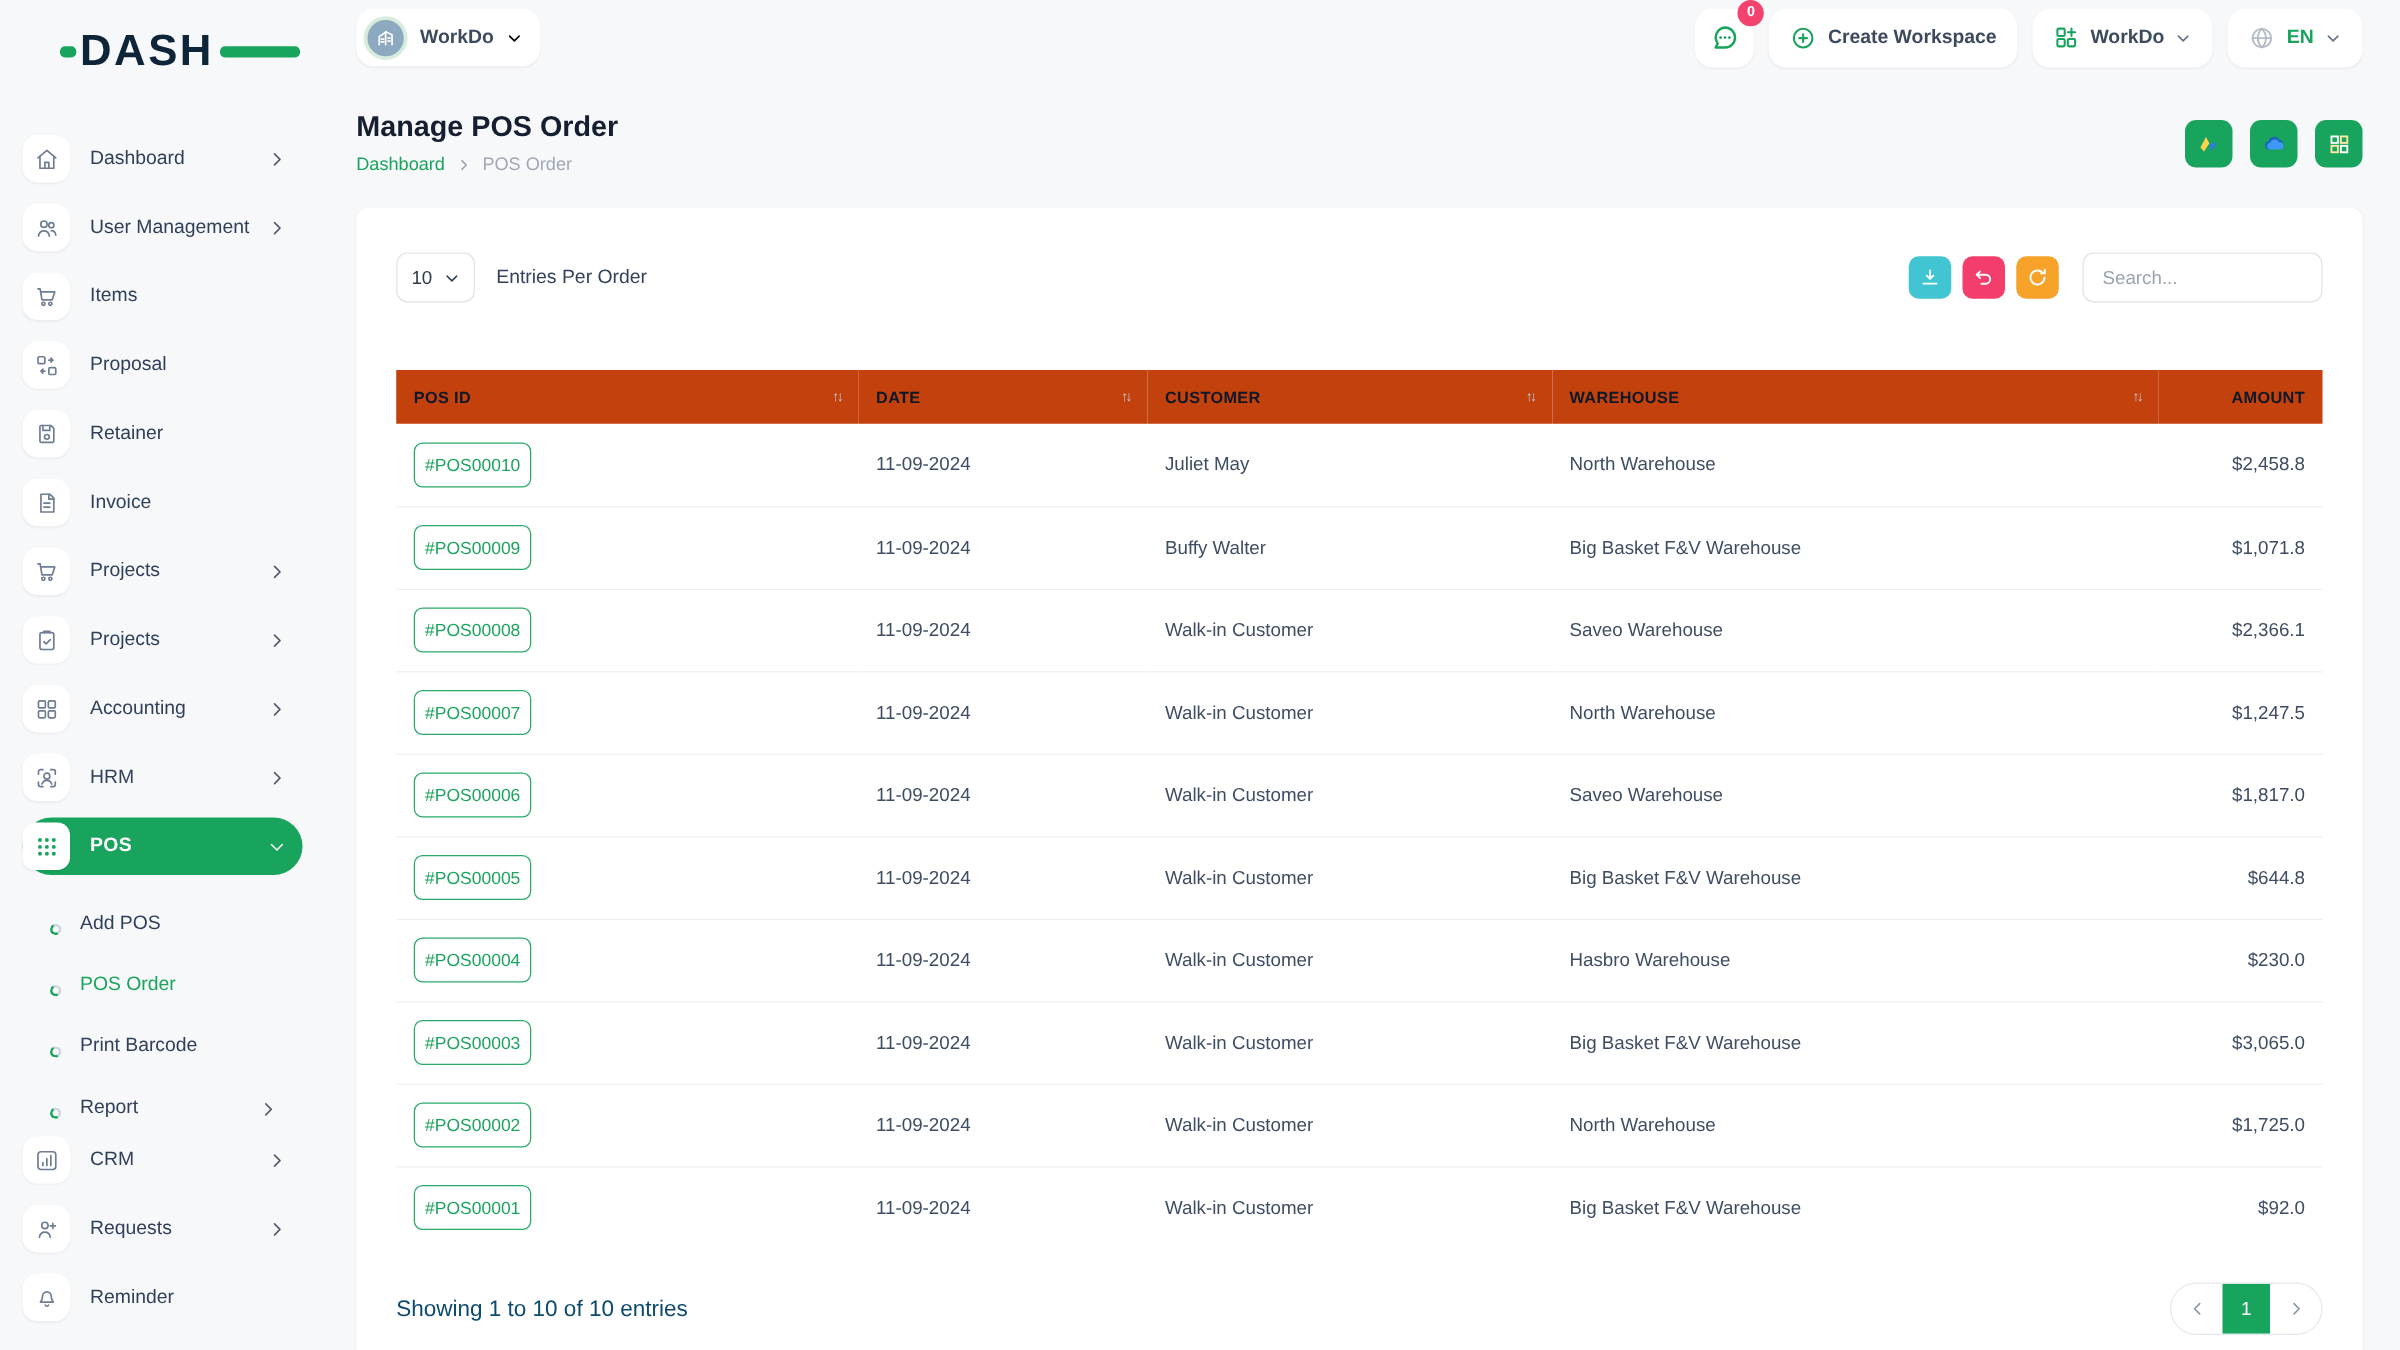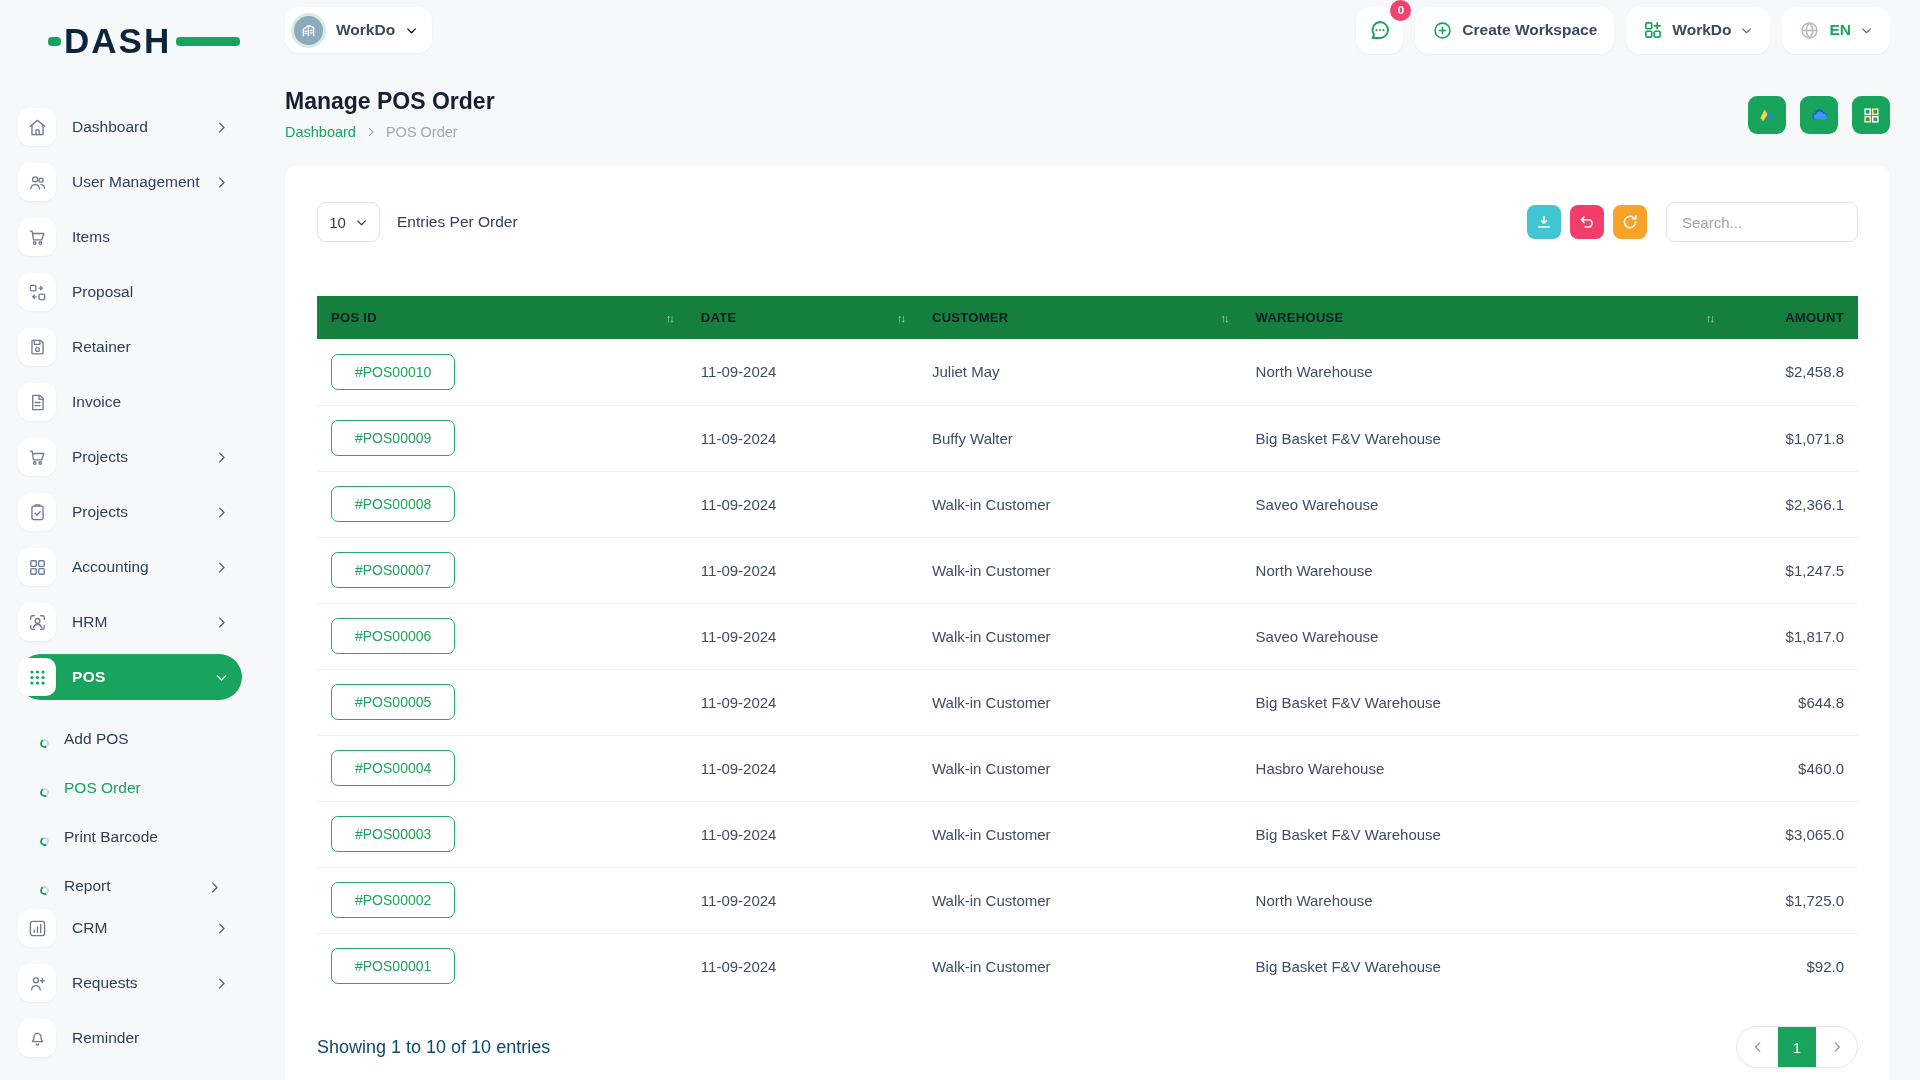--- a/index.html
+++ b/index.html
@@ -63,29 +63,29 @@
   .tb-left{display:flex;align-items:center;gap:17px}
   .select-box{width:63px;height:40px;border:1px solid var(--border);border-radius:9px;background:#fff;display:flex;align-items:center;justify-content:center;gap:9px;font-size:15px;color:#2f3b4e;cursor:pointer}
   .select-box .dd{color:#39445a}
   .entries-label{font-size:15.5px;font-weight:500;color:#33415a}
   .tb-right{display:flex;align-items:center}
   .act-btn{width:34px;height:34px;border-radius:8px;display:flex;align-items:center;justify-content:center;color:#fff;margin-left:9px;cursor:pointer}
   .search{width:192px;height:40px;margin-left:19px;border:1px solid var(--border);border-radius:9px;padding:0 15px;font-size:15px;color:var(--text);outline:none;font-family:inherit;background:#fff}
   .search::placeholder{color:#9aa3b2}
 
   table{width:100%;border-collapse:collapse;margin-top:54px}
-  thead th{background:#15803d;height:43px;padding:0 14px;font-size:13px;font-weight:800;letter-spacing:.3px;color:#0f1828;text-align:center;cursor:pointer}
+  thead th{background:#c2410c;height:43px;padding:0 14px;font-size:13px;font-weight:800;letter-spacing:.3px;color:#0f1828;text-align:center;cursor:pointer}
   .th-wrap{display:flex;align-items:center;justify-content:space-between}
   .sort{color:#c3cad6;font-size:11px;letter-spacing:-2px;font-weight:400;margin-left:8px}
   th:nth-child(1){width:24%}th:nth-child(2){width:15%}th:nth-child(3){width:21%}th:nth-child(4){width:31.5%}th:nth-child(5){width:8.5%}
   th.right .th-wrap{justify-content:flex-end}
   tbody td{height:66px;padding:0 14px;font-size:15px;color:var(--text);border-top:1px solid var(--line)}
   tbody tr:first-child td{border-top:none}
   td.amount{text-align:right}
-  .pos-badge{display:inline-block;border:1px solid #2aaa69;color:#1ea45e;border-radius:7px;padding:9px 23px;font-size:14px;cursor:pointer;background:#fff}
+  .pos-badge{display:inline-block;border:1px solid #2aaa69;color:#1ea45e;border-radius:7px;padding:9px 8px;font-size:14px;cursor:pointer;background:#fff}
 
   .table-foot{display:flex;align-items:center;justify-content:space-between;margin-top:27px}
   .showing{font-size:18px;color:#0c4a6e}
   .pagination{display:flex;align-items:stretch;height:42px;border:1px solid #e5e8ee;border-radius:21px;overflow:hidden;background:#fff}
   .pg-btn{width:41px;display:flex;align-items:center;justify-content:center;color:#8a94a6;cursor:pointer}
   .pg-cur{width:38px;display:flex;align-items:center;justify-content:center;background:var(--accent);color:#fff;font-size:15px;cursor:pointer}
 </style>
 </head>
 <body>
 
@@ -553,21 +553,21 @@
     <td>Walk-in Customer</td>
     <td>Big Basket F&amp;V Warehouse</td>
     <td class="amount">$644.8</td>
   </tr>
 
   <tr>
     <td><span class="pos-badge">#POS00004</span></td>
     <td>11-09-2024</td>
     <td>Walk-in Customer</td>
     <td>Hasbro Warehouse</td>
-    <td class="amount">$460.0</td>
+    <td class="amount">$230.0</td>
   </tr>
 
   <tr>
     <td><span class="pos-badge">#POS00003</span></td>
     <td>11-09-2024</td>
     <td>Walk-in Customer</td>
     <td>Big Basket F&amp;V Warehouse</td>
     <td class="amount">$3,065.0</td>
   </tr>
 

